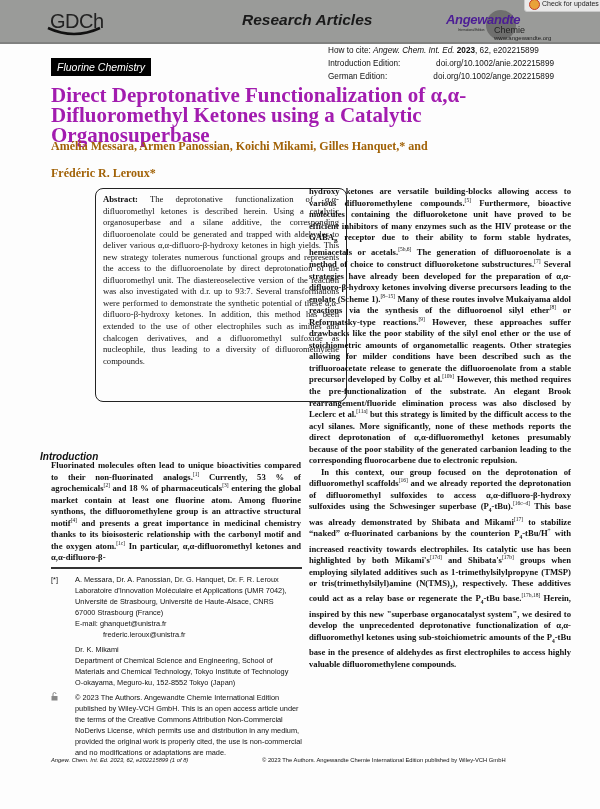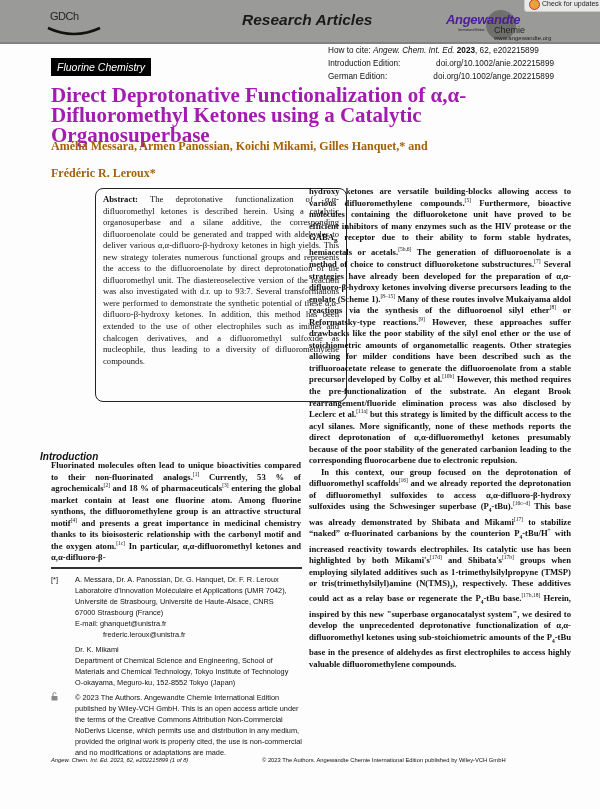--- a/index.html
+++ b/index.html
@@ -1,19 +1,19 @@
 <!DOCTYPE html>
 <html><head>
 <meta charset="utf-8">
 <style>
   html, body { margin:0; padding:0; background:#fdfdfd; }
   body { width:600px; height:809px; position:relative; overflow:hidden; font-family:"Liberation Serif", serif; color:#111; }
   .header { position:absolute; left:0; top:0; width:600px; height:42px; background:#9a9b99; border-bottom:2px solid #808180; }
   .gdch { position:absolute; left:44px; top:8px; width:60px; height:30px; }
-  .gdch .txt { font-family:"Liberation Sans", sans-serif; font-size:11px; letter-spacing:-0.5px; color:#222; position:absolute; left:6px; top:2px; text-decoration:none; }
+  .gdch .txt { font-family:"Liberation Sans", sans-serif; font-size:20px; letter-spacing:-0.5px; color:#222; position:absolute; left:6px; top:2px; text-decoration:none; }
   .gdch svg { position:absolute; left:2px; top:18px; }
   .section-label { position:absolute; left:242px; top:11px; font-family:"Liberation Sans", sans-serif; font-style:italic; font-weight:bold; font-size:15.5px; color:#1a1a1a; }
   .angew { position:absolute; left:446px; top:10px; width:140px; height:30px; }
   .angew .circle { position:absolute; left:40px; top:0px; width:30px; height:30px; border-radius:50%; background:#6f6f6e; }
   .angew .a1 { position:absolute; left:0; top:2px; font-family:"Liberation Sans", sans-serif; font-style:italic; font-weight:bold; font-size:13px; color:#4c1d95; letter-spacing:-0.3px; }
   .angew .a2 { position:absolute; left:12px; top:18px; font-family:"Liberation Sans", sans-serif; font-size:3px; color:#222; }
   .angew .a3 { position:absolute; left:48px; top:15px; font-family:"Liberation Sans", sans-serif; font-size:9px; color:#222; }
   .angew .a4 { position:absolute; left:48px; top:25px; font-family:"Liberation Sans", sans-serif; font-size:6px; color:#222; }
   .cfu { position:absolute; left:524px; top:-6px; width:82px; height:16px; background:#e9e9e9; border-radius:3px; border:1px solid #c9c9c9; font-family:"Liberation Sans", sans-serif; font-size:7px; color:#222; }
   .cfu .dot { position:absolute; left:4px; top:4px; width:9px; height:9px; border-radius:50%; background:#e8a23a; border:1px solid #c43b2a; }

